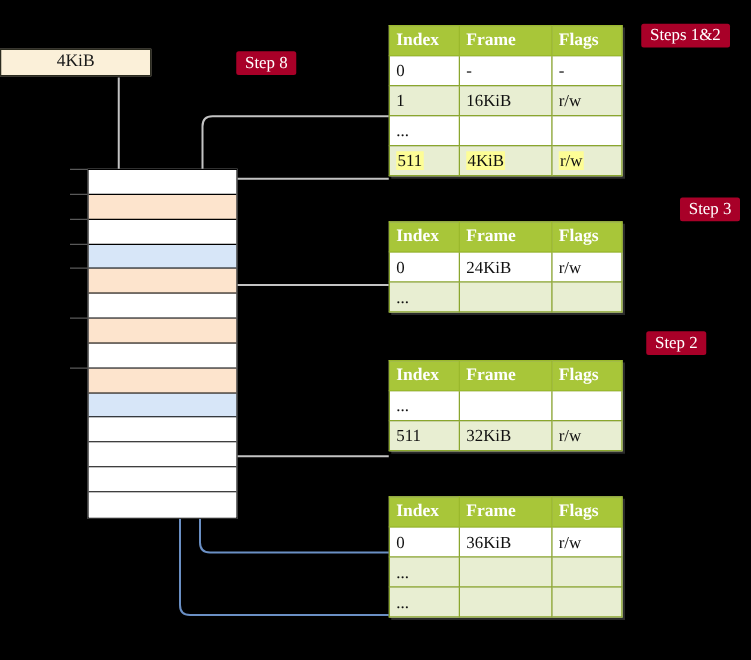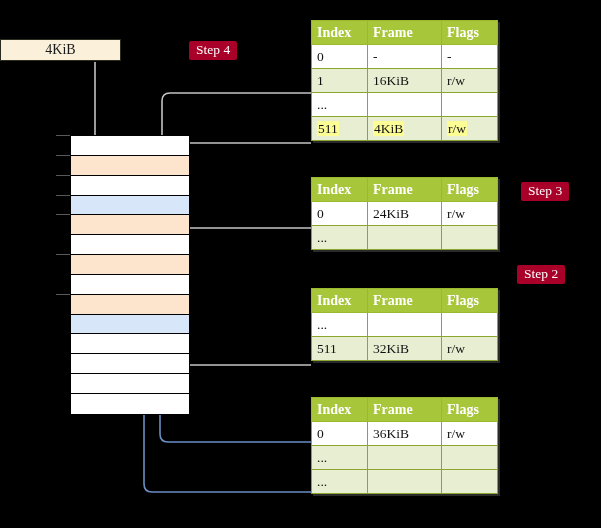--- a/index.html
+++ b/index.html
@@ -151,24 +151,25 @@
       <path d="M311,442 L168,442 Q160,442 160,434 L160,340" fill="none" stroke="#6a8fc4" stroke-width="1.6" marker-end="url(#bluehead)"></path>
     </g>
 
     <g>
       <path d="M311,492 L152,492 Q144,492 144,484 L144,216" fill="none" stroke="#6a8fc4" stroke-width="1.6" marker-end="url(#bluehead)"></path>
     </g>
   </svg>
 
   <div class="srcbox" style="left:0px; top:39px; width:121px;">4KiB</div>
 
-  <div class="steplabel" style="left:189px; top:41px;">Step 4</div>
-
-
-  <div class="steplabel" style="left:521px; top:158px;margin-top:24px;">Step 3</div>
+  <div class="steplabel" style="left:189px; top:41px;">Step 8</div>
+
+  <div class="steplabel" style="left:513px; top:19px;">Steps 1&amp;2</div>
+
+  <div class="steplabel" style="left:544px; top:158px;">Step 3</div>
 
   <div class="steplabel" style="left:517px; top:265px;">Step 2</div>
 
   <div id="memcol">
       <div class="memrow" style="height: 19.8571px;"></div>
       <div class="memrow orange" style="height: 19.8571px;"></div>
       <div class="memrow" style="height: 19.8571px;"></div>
       <div class="memrow blue" style="height: 19.8571px;"></div>
       <div class="memrow orange" style="height: 19.8571px;"></div>
       <div class="memrow" style="height: 19.8571px;"></div>

